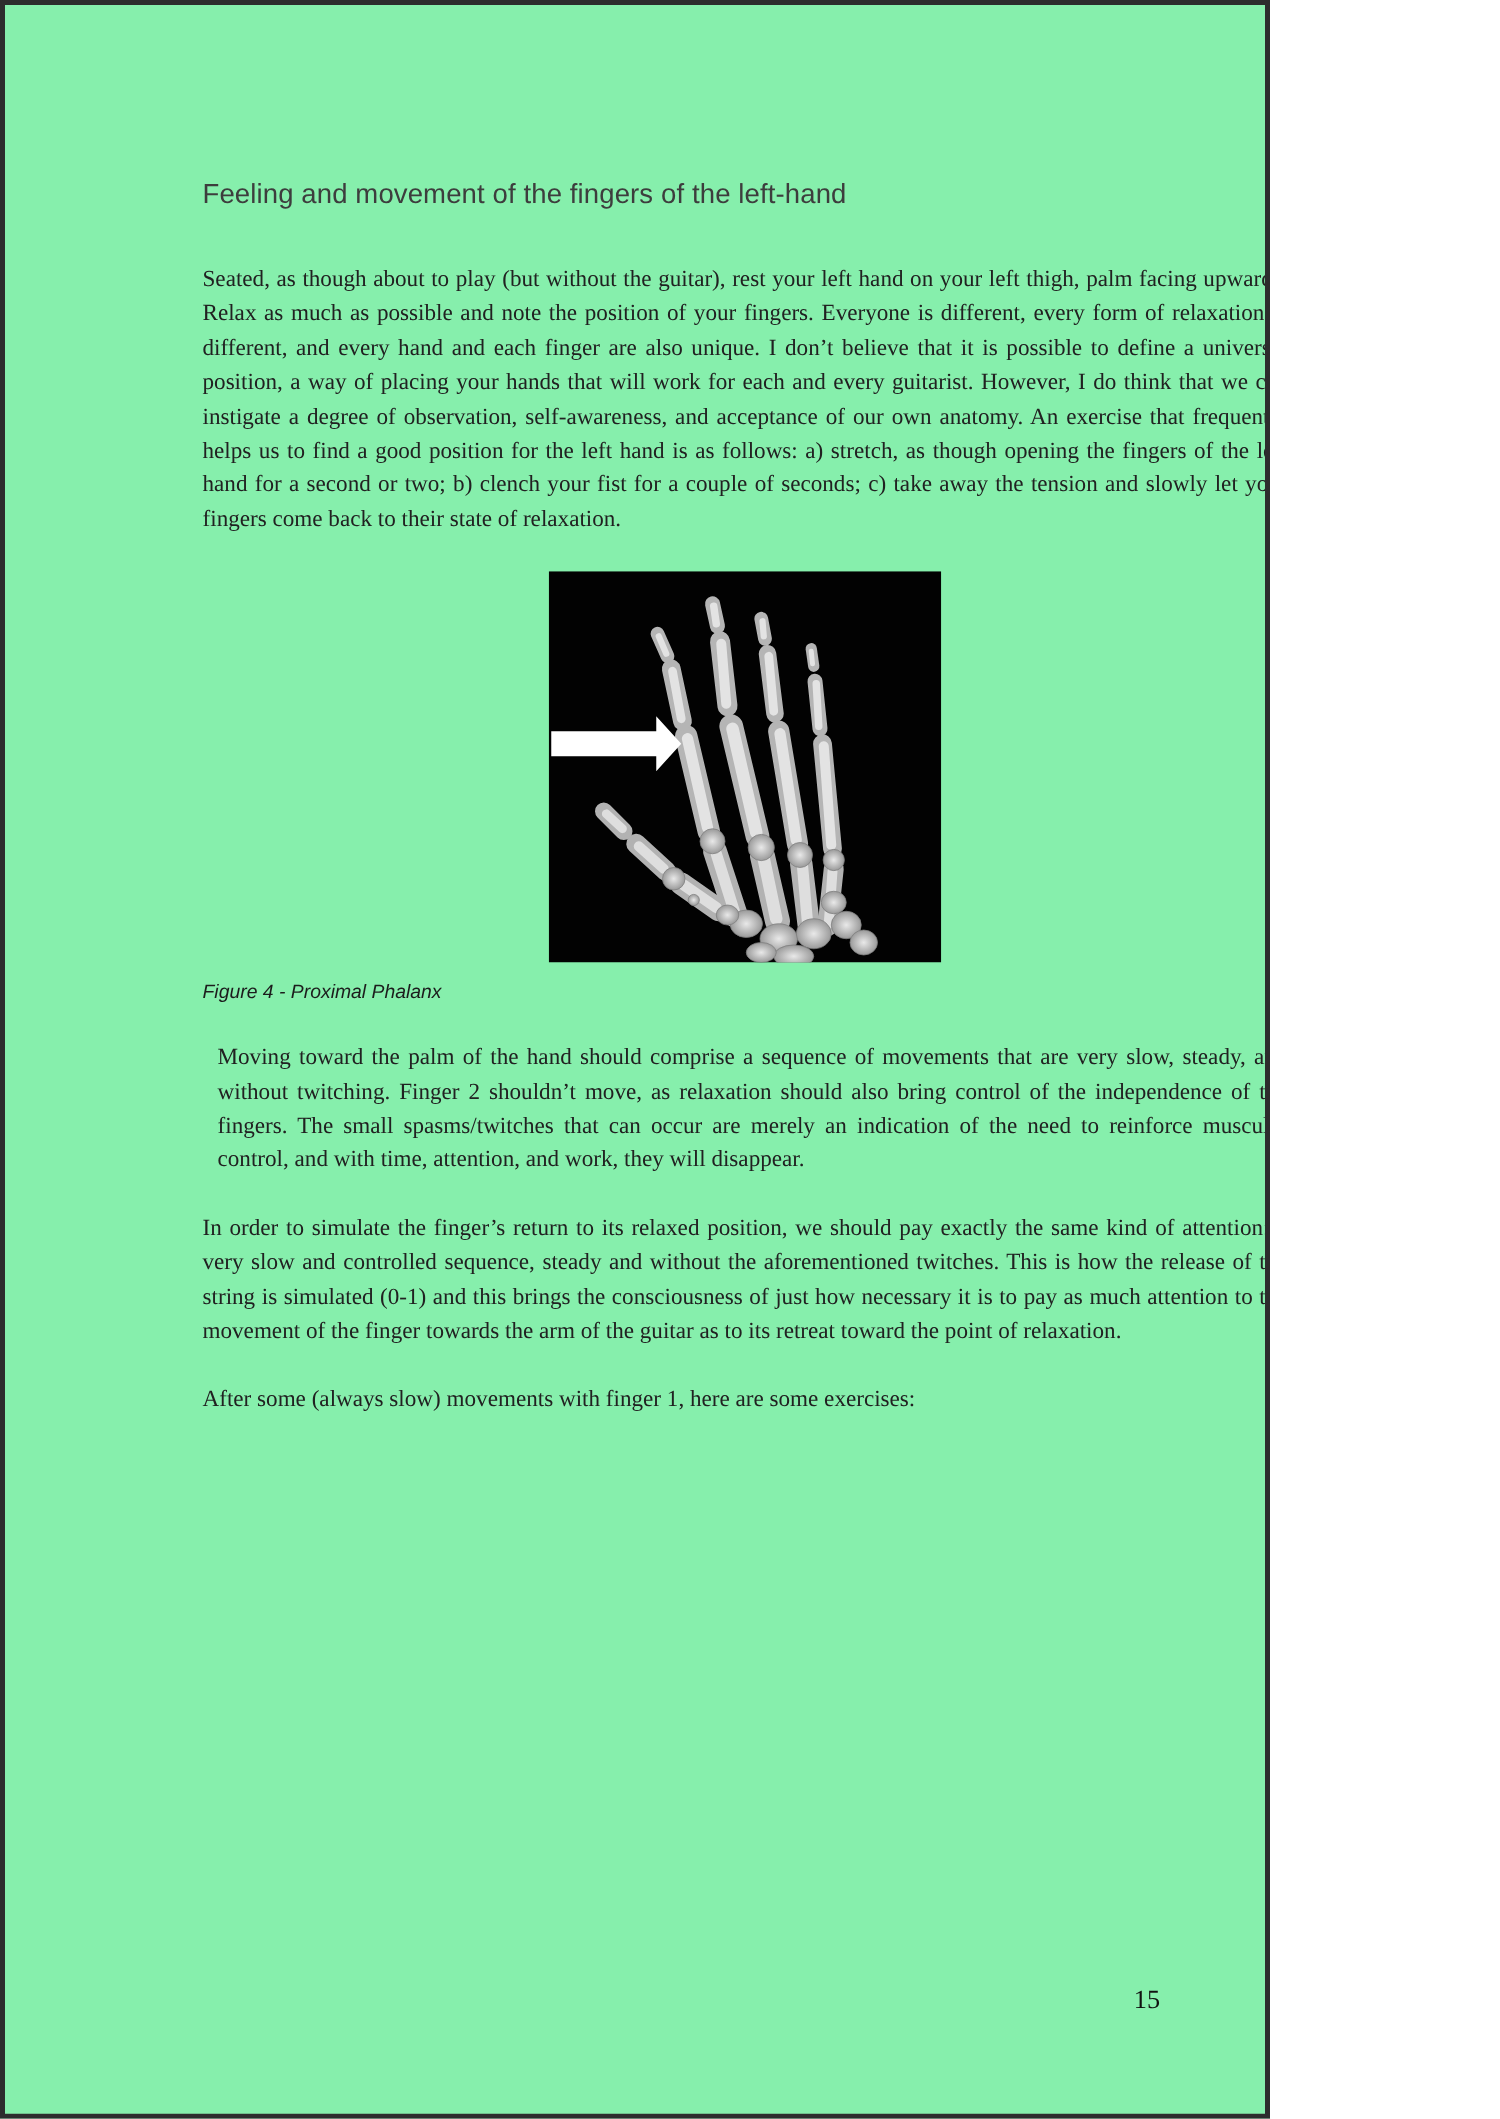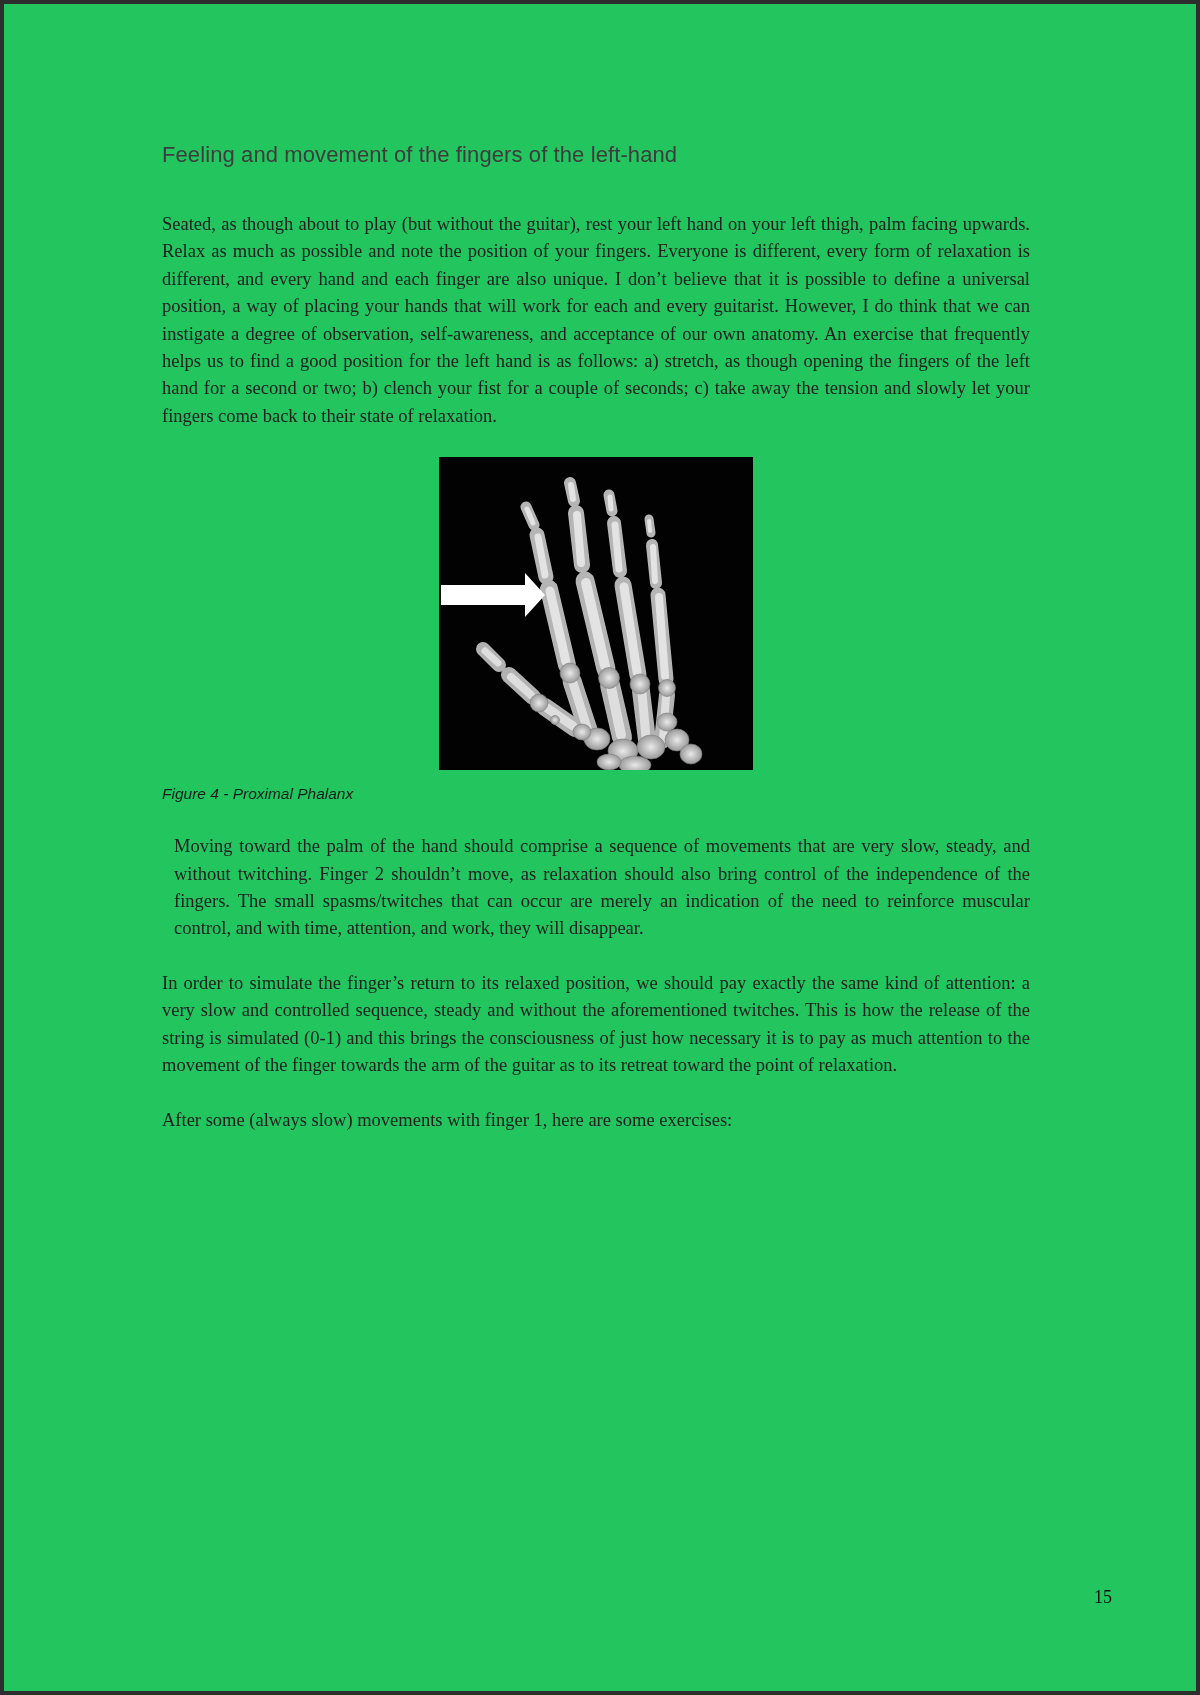--- a/index.html
+++ b/index.html
@@ -1,20 +1,20 @@
 <!DOCTYPE html>
 <html><head>
 <meta charset="utf-8">
 <style>
   html, body { margin:0; padding:0; background:#ffffff; }
   .page {
     position:relative;
-    width:1200px; height:1695px;
+    width:1016px; height:1695px;
     box-sizing:border-box;
-    background:#22c55e;
+    background:#86efac;
     border:4px solid #2d2d2d;
     overflow:hidden;
     font-family:"Liberation Sans","DejaVu Sans",sans-serif;
   }
   .content {
     position:absolute;
     left:158px; top:0;
     width:868px;
   }
   .page-title {
@@ -46,21 +46,21 @@
     font-size:15.5px;
     line-height:19px;
     text-align:left;
     color:#1c1c1c;
   }
   p.after-caption { margin-top:30px;margin-left:12px; }
   .page-number {
     position:absolute;
     top:1583px; right:84px;
     font-family:"Liberation Serif","DejaVu Serif",serif;
-    font-size:18px;
+    font-size:21px;
     color:#111111;
   }
 </style>
 </head>
 <body>
 
 <div class="page">
   <div class="content">
 
     <h1 class="page-title">Feeling and movement of the fingers of the left-hand</h1>

